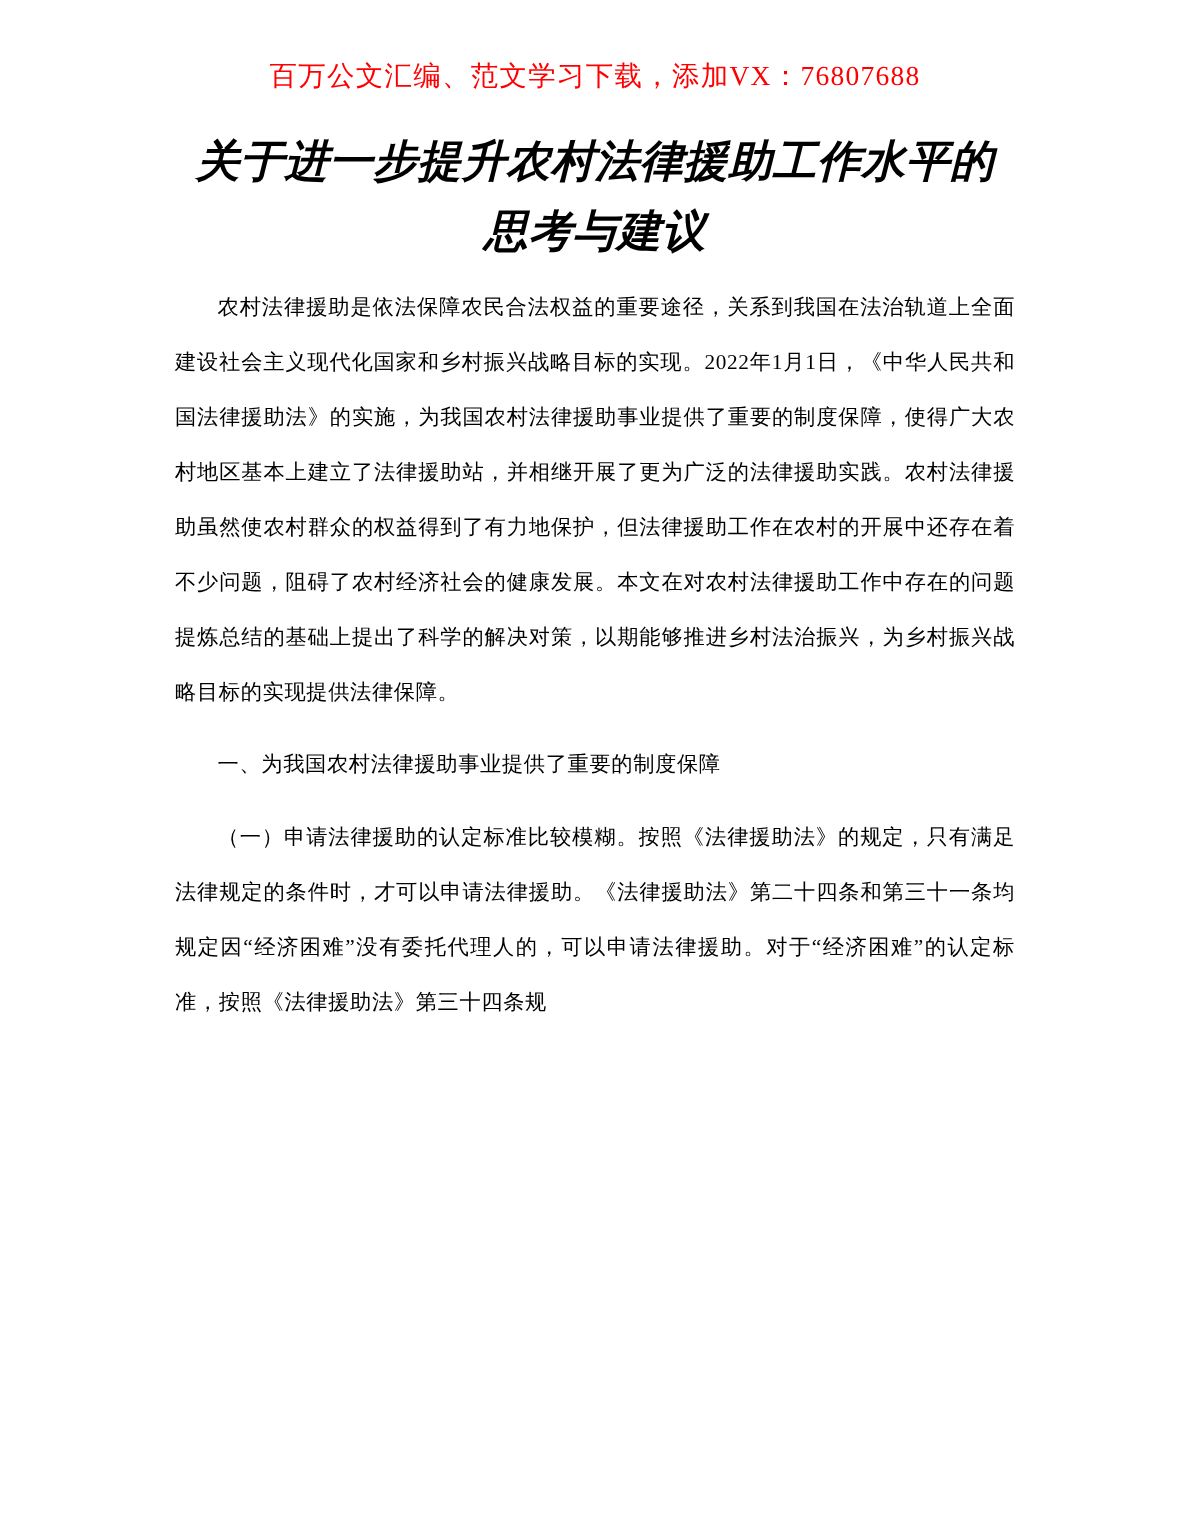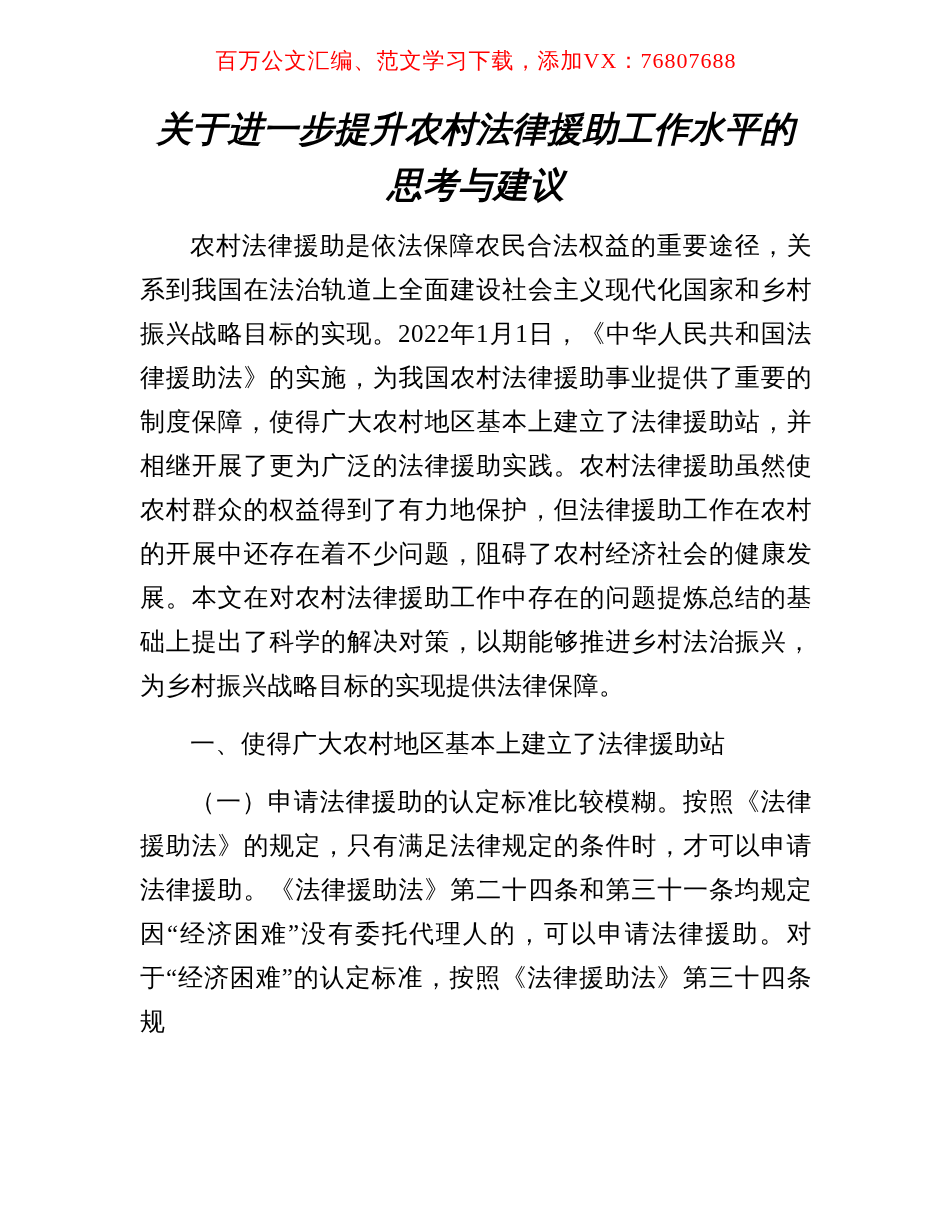--- a/index.html
+++ b/index.html
@@ -37,21 +37,21 @@
     font-weight: 700;
     letter-spacing: 0.5px;
     color: #000000;
     font-style: italic;
   }
   .doc-body {
     margin-top: 10px;
   }
   .para {
     margin: 0 0 12px 0;
-    font-size: 25px;
+    font-size: 17px;
     line-height: 44px;
     text-align: justify;
     text-justify: inter-ideograph;
     text-indent: 2em;
     letter-spacing: 0.5px;
     word-break: break-all;
     color: #000000;
   }
   .para.heading {
     margin-top: 14px;
@@ -63,16 +63,16 @@
 </head>
 <body>
 
 <div class="page">
   <div class="top-notice">百万公文汇编、范文学习下载，添加VX：76807688</div>
 
   <h1 class="doc-title">关于进一步提升农村法律援助工作水平的思考与建议</h1>
 
   <div class="doc-body" id="doc-body">
       <p class="para">农村法律援助是依法保障农民合法权益的重要途径，关系到我国在法治轨道上全面建设社会主义现代化国家和乡村振兴战略目标的实现。2022年1月1日，《中华人民共和国法律援助法》的实施，为我国农村法律援助事业提供了重要的制度保障，使得广大农村地区基本上建立了法律援助站，并相继开展了更为广泛的法律援助实践。农村法律援助虽然使农村群众的权益得到了有力地保护，但法律援助工作在农村的开展中还存在着不少问题，阻碍了农村经济社会的健康发展。本文在对农村法律援助工作中存在的问题提炼总结的基础上提出了科学的解决对策，以期能够推进乡村法治振兴，为乡村振兴战略目标的实现提供法律保障。</p>
-      <p class="para heading">一、使得广大农村地区基本上建立了法律援助站</p>
+      <p class="para heading">一、为我国农村法律援助事业提供了重要的制度保障</p>
       <p class="para subpoint">（一）申请法律援助的认定标准比较模糊。按照《法律援助法》的规定，只有满足法律规定的条件时，才可以申请法律援助。《法律援助法》第二十四条和第三十一条均规定因“经济困难”没有委托代理人的，可以申请法律援助。对于“经济困难”的认定标准，按照《法律援助法》第三十四条规</p>
     </div>
 </div>
 
 </body></html>

